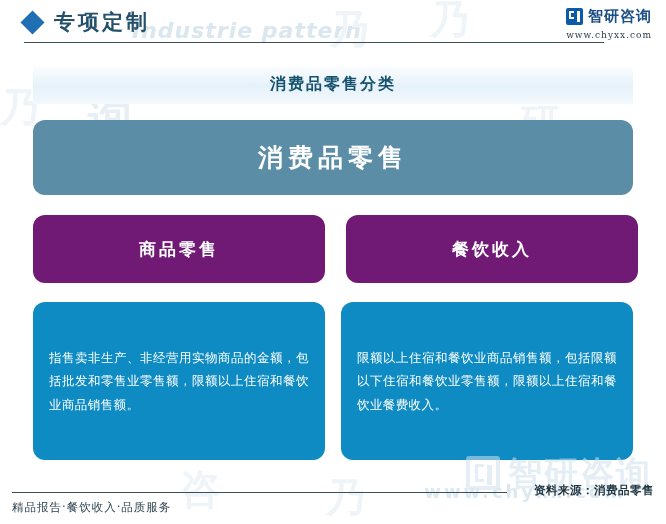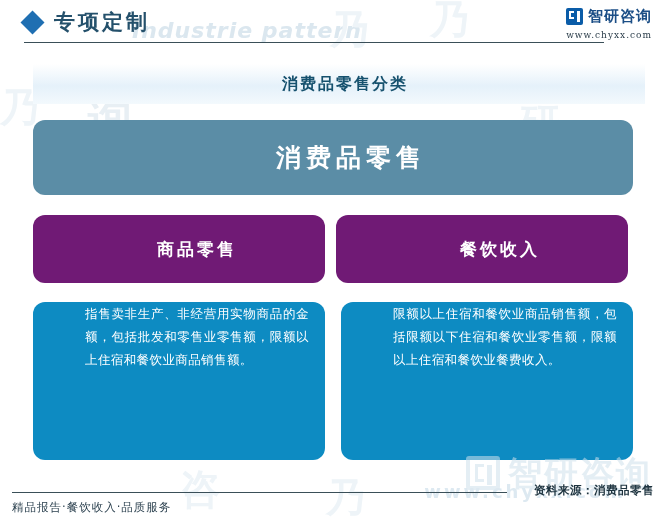--- a/index.html
+++ b/index.html
@@ -185,37 +185,35 @@
   .chart-title-bar {
     position: absolute;
     left: 33px;
     top: 64px;
     width: 600px;
     height: 40px;
     background: linear-gradient(180deg, #ffffff 0%, #e5f1fa 55%, #f3f9fd 100%);
     display: flex;
     align-items: center;
     justify-content: center;
-    padding-left: 12px;
   }
   .chart-title-text {
     font-size: 16px;
     font-weight: bold;
     color: #16516e;
     letter-spacing: 2px;
     font-family: "DejaVu Serif", "Liberation Serif", serif;
   }
 
   
   .node {
     position: absolute;
     border-radius: 12px;
     box-sizing: border-box;
     color: #ffffff;
-    padding-left: 36px;
   }
   .node-root {
     left: 33px;
     top: 120px;
     width: 600px;
     height: 75px;
     background: #5b8da6;
     display: flex;
     align-items: center;
     justify-content: center;
@@ -229,34 +227,34 @@
   .node-cat {
     top: 215px;
     width: 292px;
     height: 68px;
     background: #701a75;
     display: flex;
     align-items: center;
     justify-content: center;
   }
   .node-cat.left  { left: 33px; }
-  .node-cat.right { left: 336px; }
+  .node-cat.right { left: 346px; }
   .node-cat-label {
     font-size: 17px;
     font-weight: bold;
     letter-spacing: 3px;
     font-family: "DejaVu Serif", "Liberation Serif", serif;
   }
   .node-desc {
     top: 302px;
     width: 292px;
     height: 158px;
     background: #0d8bc2;
     display: flex;
-    align-items: flex-start;
+    align-items: center;
   }
   .node-desc.left  { left: 33px; }
   .node-desc.right { left: 341px; }
   .node-desc-text {
     padding: 0 16px;
     font-size: 12.5px;
     line-height: 1.85;
     color: #ffffff;
     text-align: justify;
     letter-spacing: .4px;

